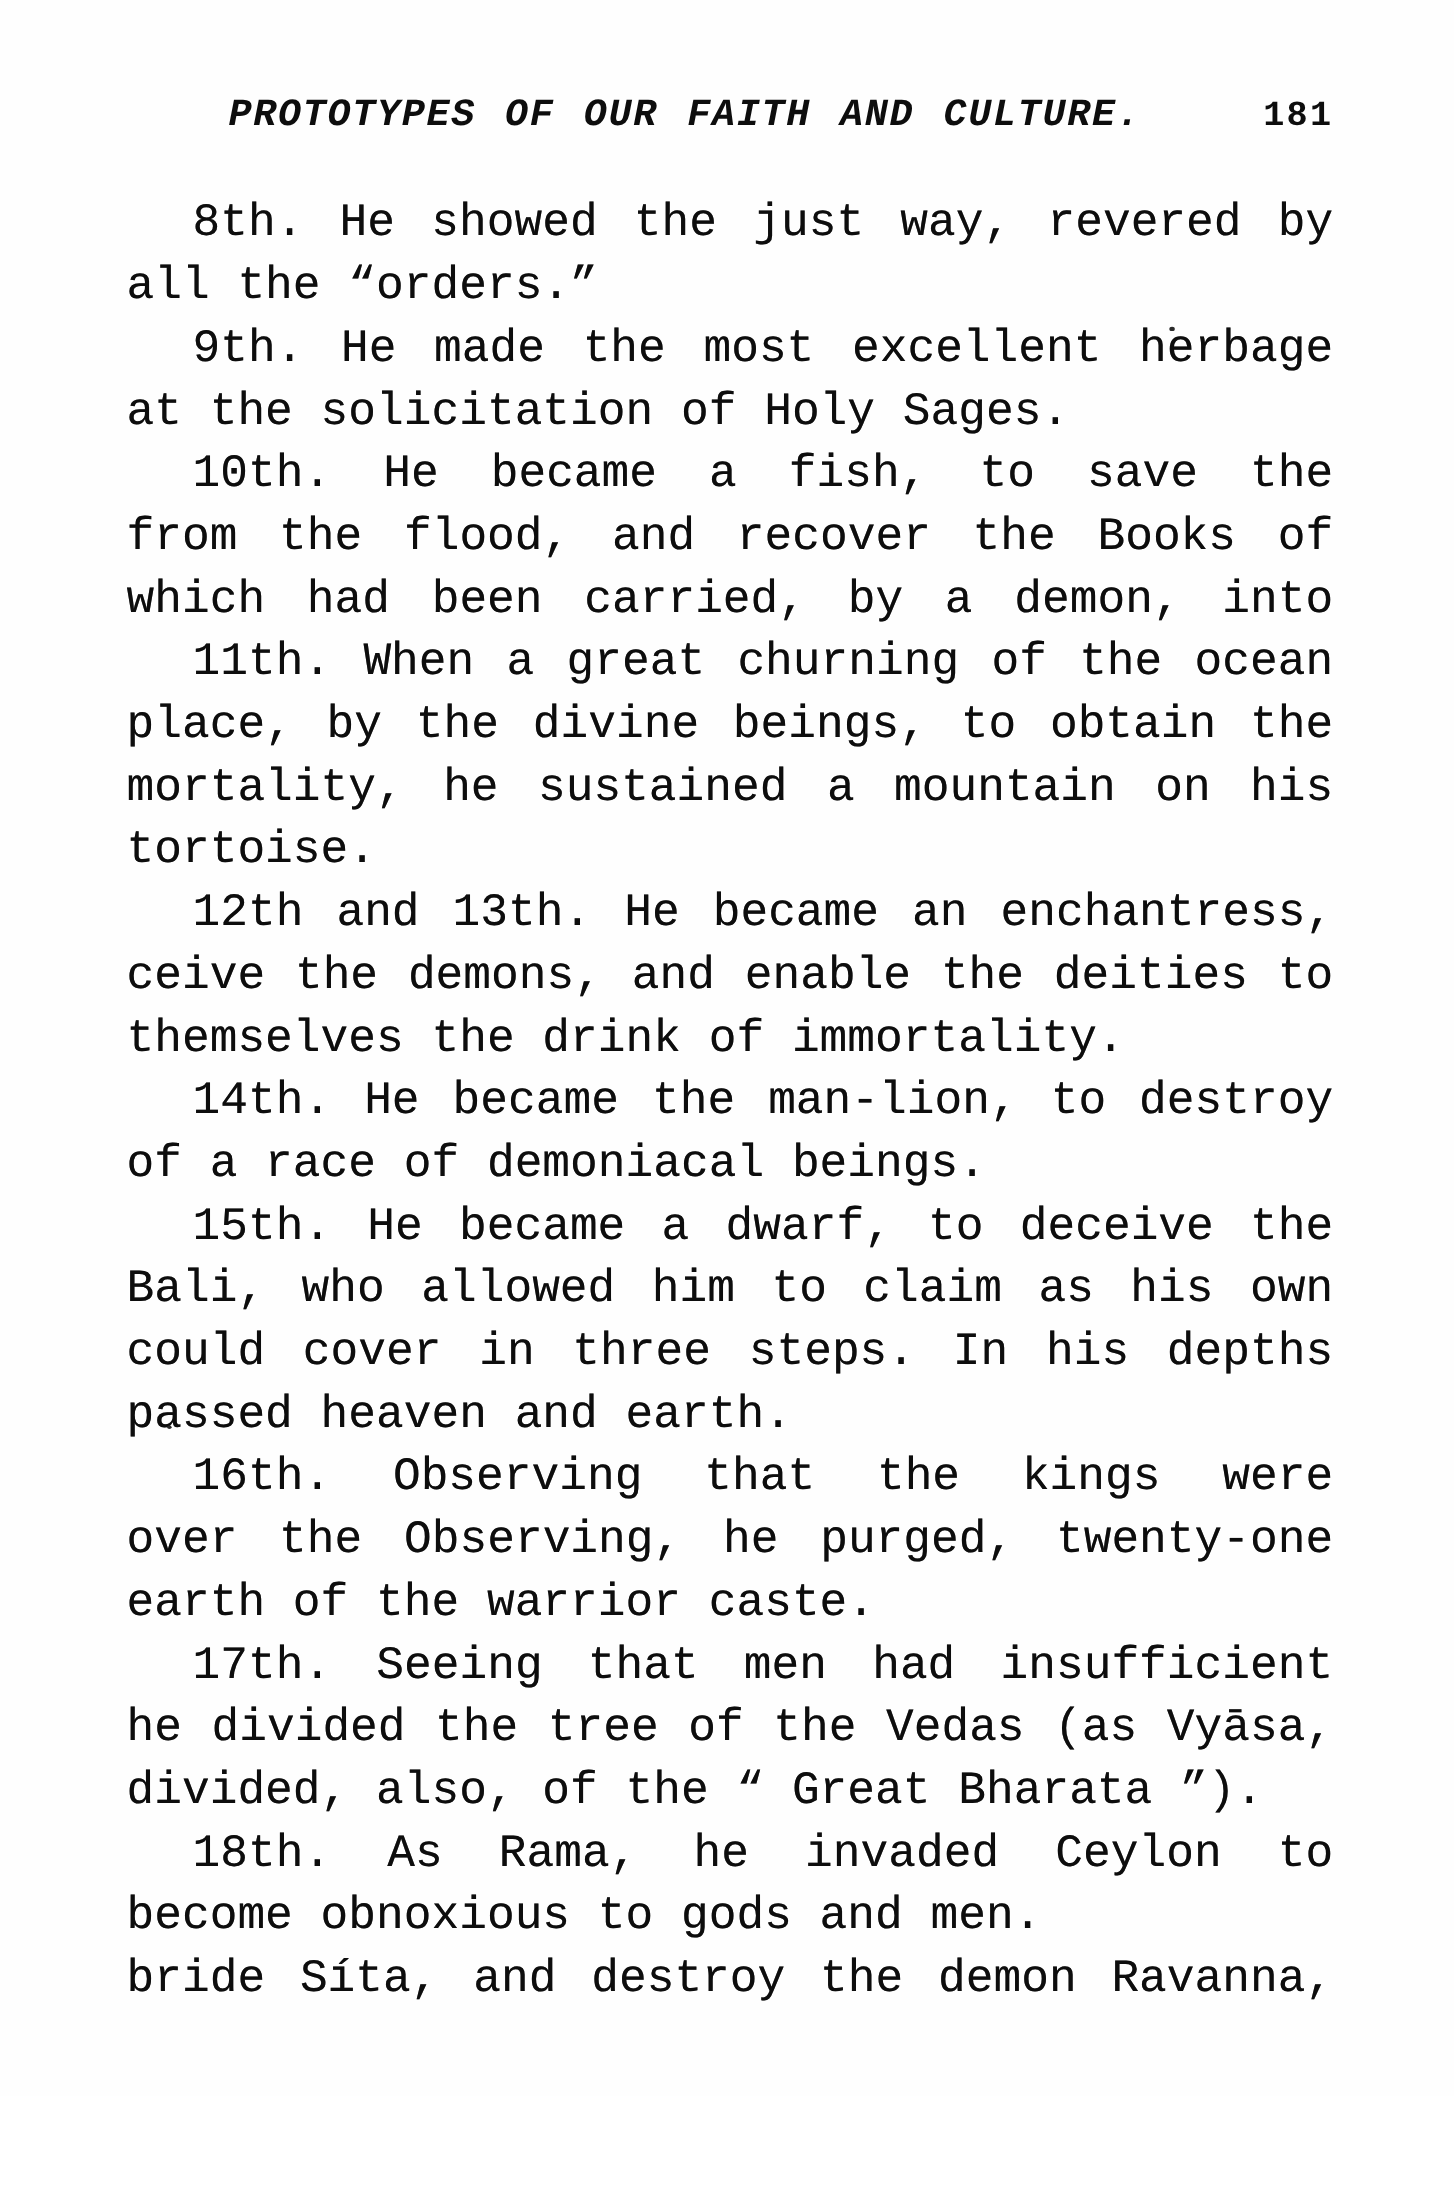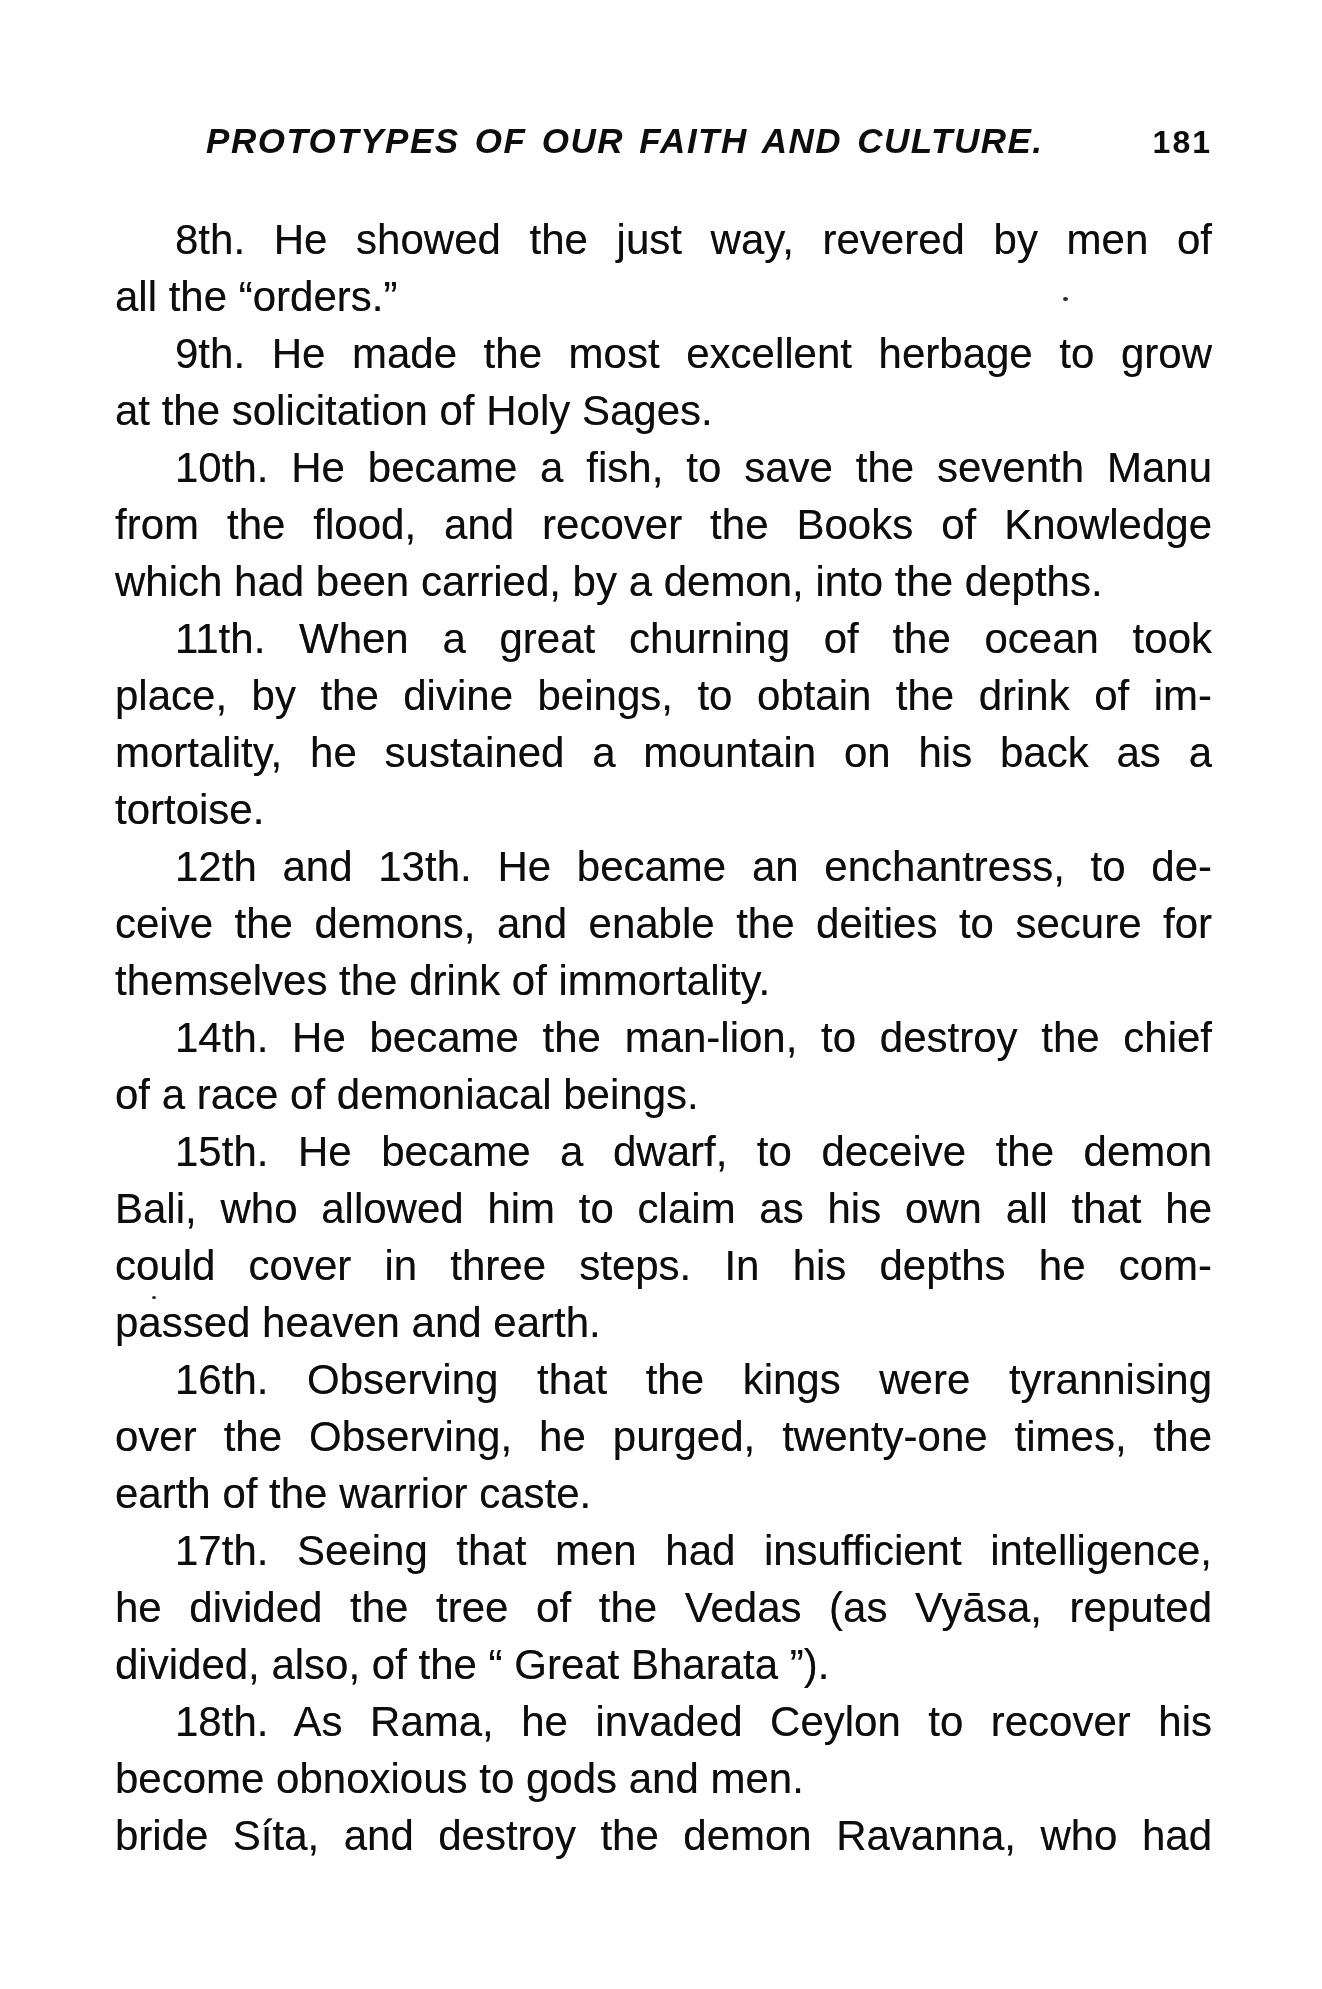--- a/index.html
+++ b/index.html
@@ -6,24 +6,24 @@
     margin: 0;
     padding: 0;
     background: #ffffff;
   }
   .page {
     position: relative;
     width: 1322px;
     height: 1906px;
     background: #fefefe;
     color: #0d0d0d;
-    font-family: Liberation Sans, sans-serif;
+    font-family: Liberation Mono, monospace;
     overflow: hidden;
     box-sizing: border-box;
-    padding-top: 118px;
+    padding-top: 82px;
   }
   .running-head {
     display: flex;
     align-items: baseline;
     margin: 0 110px 0 115px;
     line-height: 46px;
     height: 46px;
     white-space: nowrap;
   }
   .running-head .title {

